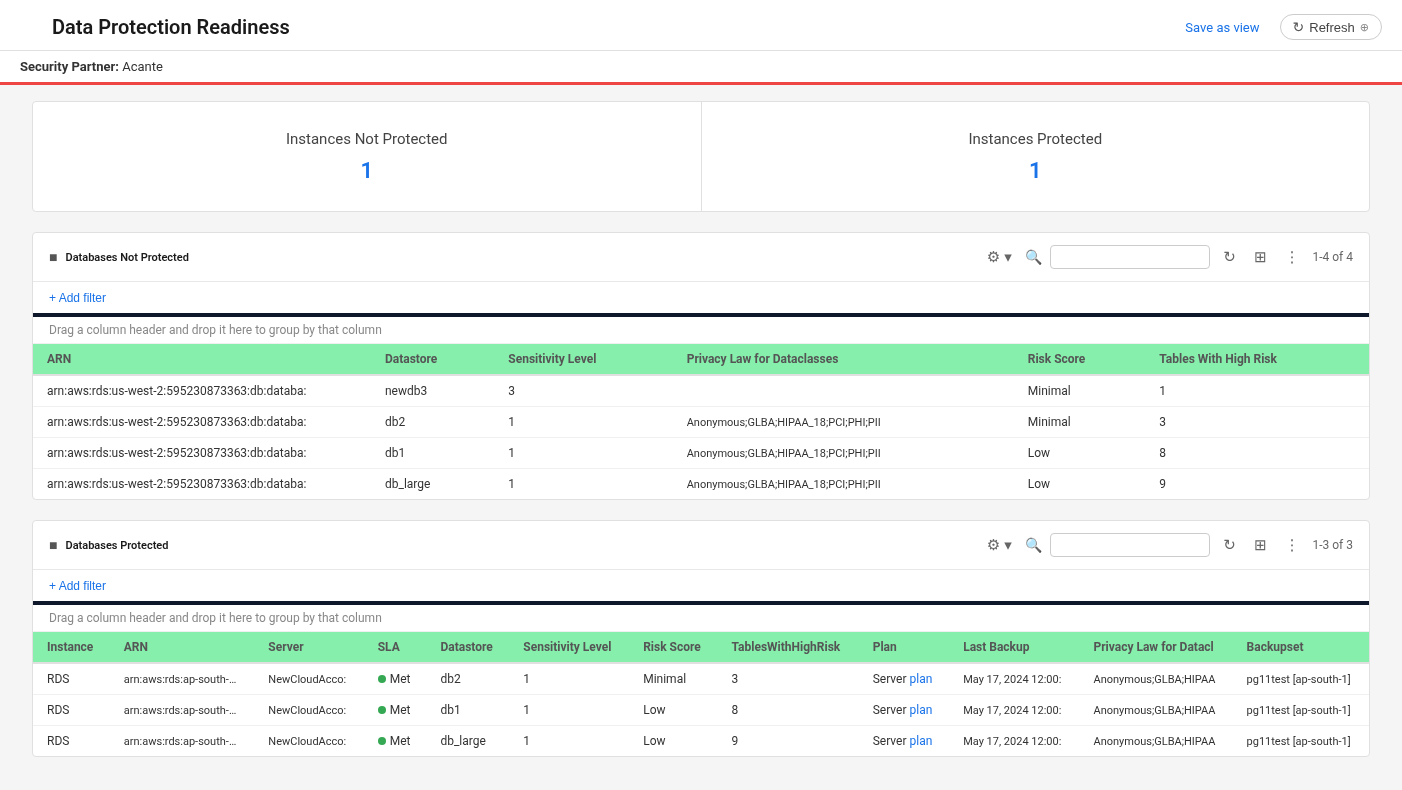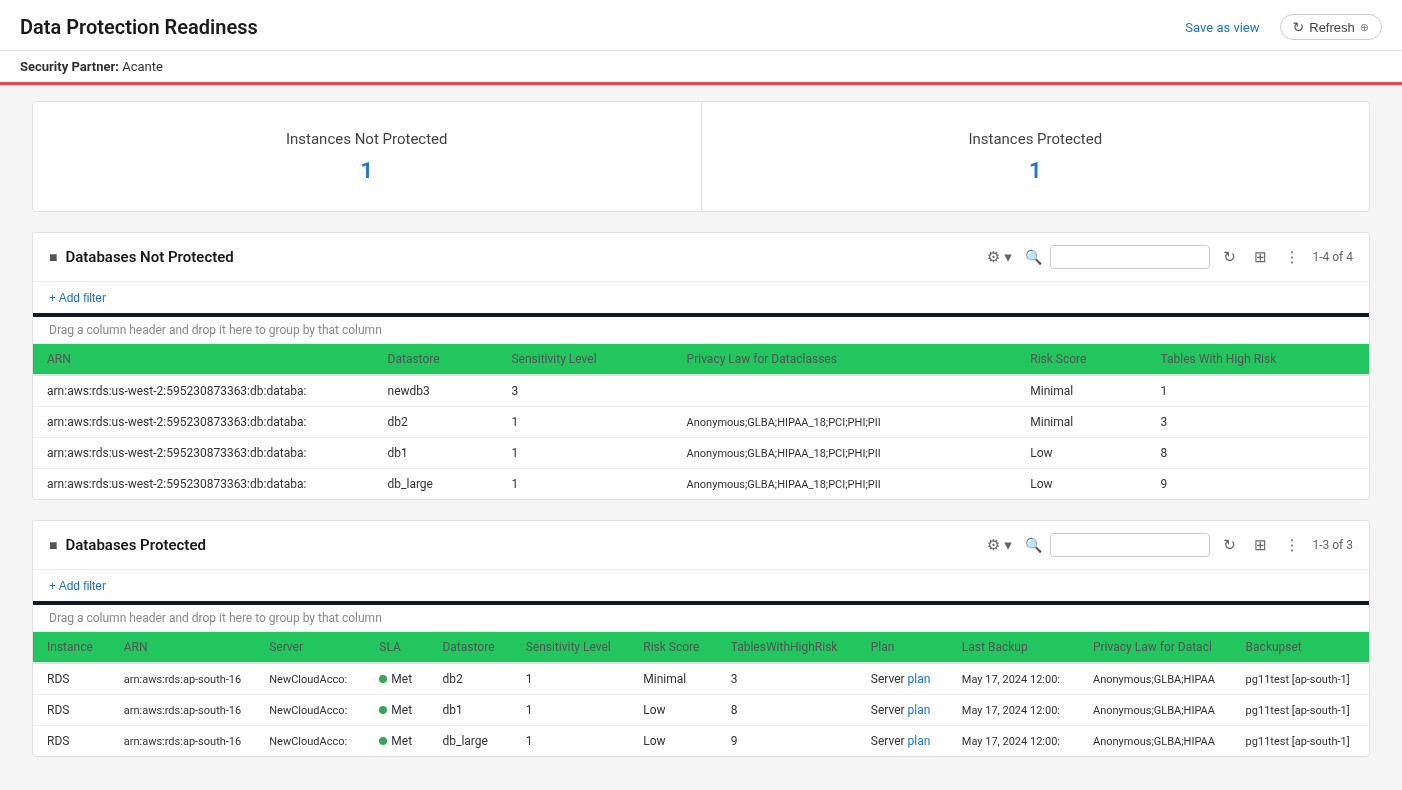--- a/index.html
+++ b/index.html
@@ -2,21 +2,21 @@
 <html><head>
   <meta charset="utf-8">
   <style>
     * { box-sizing: border-box; margin: 0; padding: 0; }
     body { font-family: -apple-system, BlinkMacSystemFont, 'Segoe UI', Roboto, sans-serif; font-size: 13px; background: #f5f5f5; color: #333; }
 
     .page-header {
       display: flex; align-items: center; justify-content: space-between;
       padding: 14px 20px 10px 20px; background: #fff; border-bottom: 1px solid #e0e0e0;
     }
-    .page-title { font-size: 20px; font-weight: 600; color: #1a1a1a; }
+    .page-title { font-size: 20px; font-weight: 600; color: #1a1a1a; margin-left: 32px; }
     .header-actions { display: flex; align-items: center; gap: 20px; }
     .save-as-view-btn { color: #1a73e8; font-size: 13px; cursor: pointer; text-decoration: none; }
     .refresh-btn {
       display: flex; align-items: center; gap: 5px; border: 1px solid #ccc;
       border-radius: 16px; padding: 4px 12px; cursor: pointer; background: #fff;
       font-size: 13px; color: #444;
     }
     .refresh-icon { font-size: 14px; color: #555; }
 
     .security-partner { padding: 8px 20px; background: #fff; font-size: 13px; color: #333; border-bottom: 3px solid #ef4444; }
@@ -32,40 +32,40 @@
     .summary-card-value { font-size: 22px; font-weight: 600; color: #1a73e8; }
 
     
     .section { background: #fff; border: 1px solid #e0e0e0; border-radius: 4px; margin-bottom: 20px; }
     .section-header {
       display: flex; align-items: center; justify-content: space-between;
       padding: 12px 16px; border-bottom: 1px solid #e8e8e8;
     }
     .section-title-area { display: flex; align-items: center; gap: 8px; }
     .collapse-icon { color: #555; font-size: 14px; cursor: pointer; }
-    .section-title { font-size: 15px; font-weight: 600; color: #1a1a1a; }
+    .section-title { font-size: 11px; font-weight: 600; color: #1a1a1a; }
     .section-controls { display: flex; align-items: center; gap: 8px; }
     .section-controls .search-input {
       border: 1px solid #ccc; border-radius: 4px; padding: 4px 10px; font-size: 12px;
       width: 160px; outline: none;
     }
     .icon-btn { background: none; border: none; cursor: pointer; color: #666; font-size: 15px; padding: 3px 5px; }
     .record-count { font-size: 12px; color: #666; white-space: nowrap; }
     .gear-dropdown { display: flex; align-items: center; }
 
     
     .filter-bar { padding: 8px 16px; border-bottom: 4px solid #0f172a; }
     .add-filter-btn { color: #1a73e8; cursor: pointer; font-size: 12px; background: none; border: none; }
     .drag-hint { padding: 6px 16px; font-size: 12px; color: #888; border-bottom: 1px solid #f0f0f0; }
 
     
     .data-table { width: 100%; border-collapse: collapse; }
     .data-table th {
-      background: #22c55e; text-align: left; padding: 8px 14px;
-      font-size: 12px; font-weight: 400; color: #555; border-bottom: 2px solid #e0e0e0;
+      background: #86efac; text-align: left; padding: 8px 14px;
+      font-size: 12px; font-weight: 700; color: #555; border-bottom: 2px solid #e0e0e0;
       white-space: nowrap;
     }
     .data-table td { padding: 8px 14px; font-size: 12px; color: #333; border-bottom: 1px solid #f0f0f0; }
     .data-table tr:last-child td { border-bottom: none; }
     .link-cell { color: #1a73e8; cursor: pointer; }
     .link-cell-green { color: #0a7e42; cursor: pointer; margin-top: 6px; }
     .status-minimal { color: #0a7e42; }
     .status-low { color: #555; }
     .dot-green { display: inline-block; width: 8px; height: 8px; border-radius: 50%; background: #34a853; margin-right: 4px; }
   </style>

